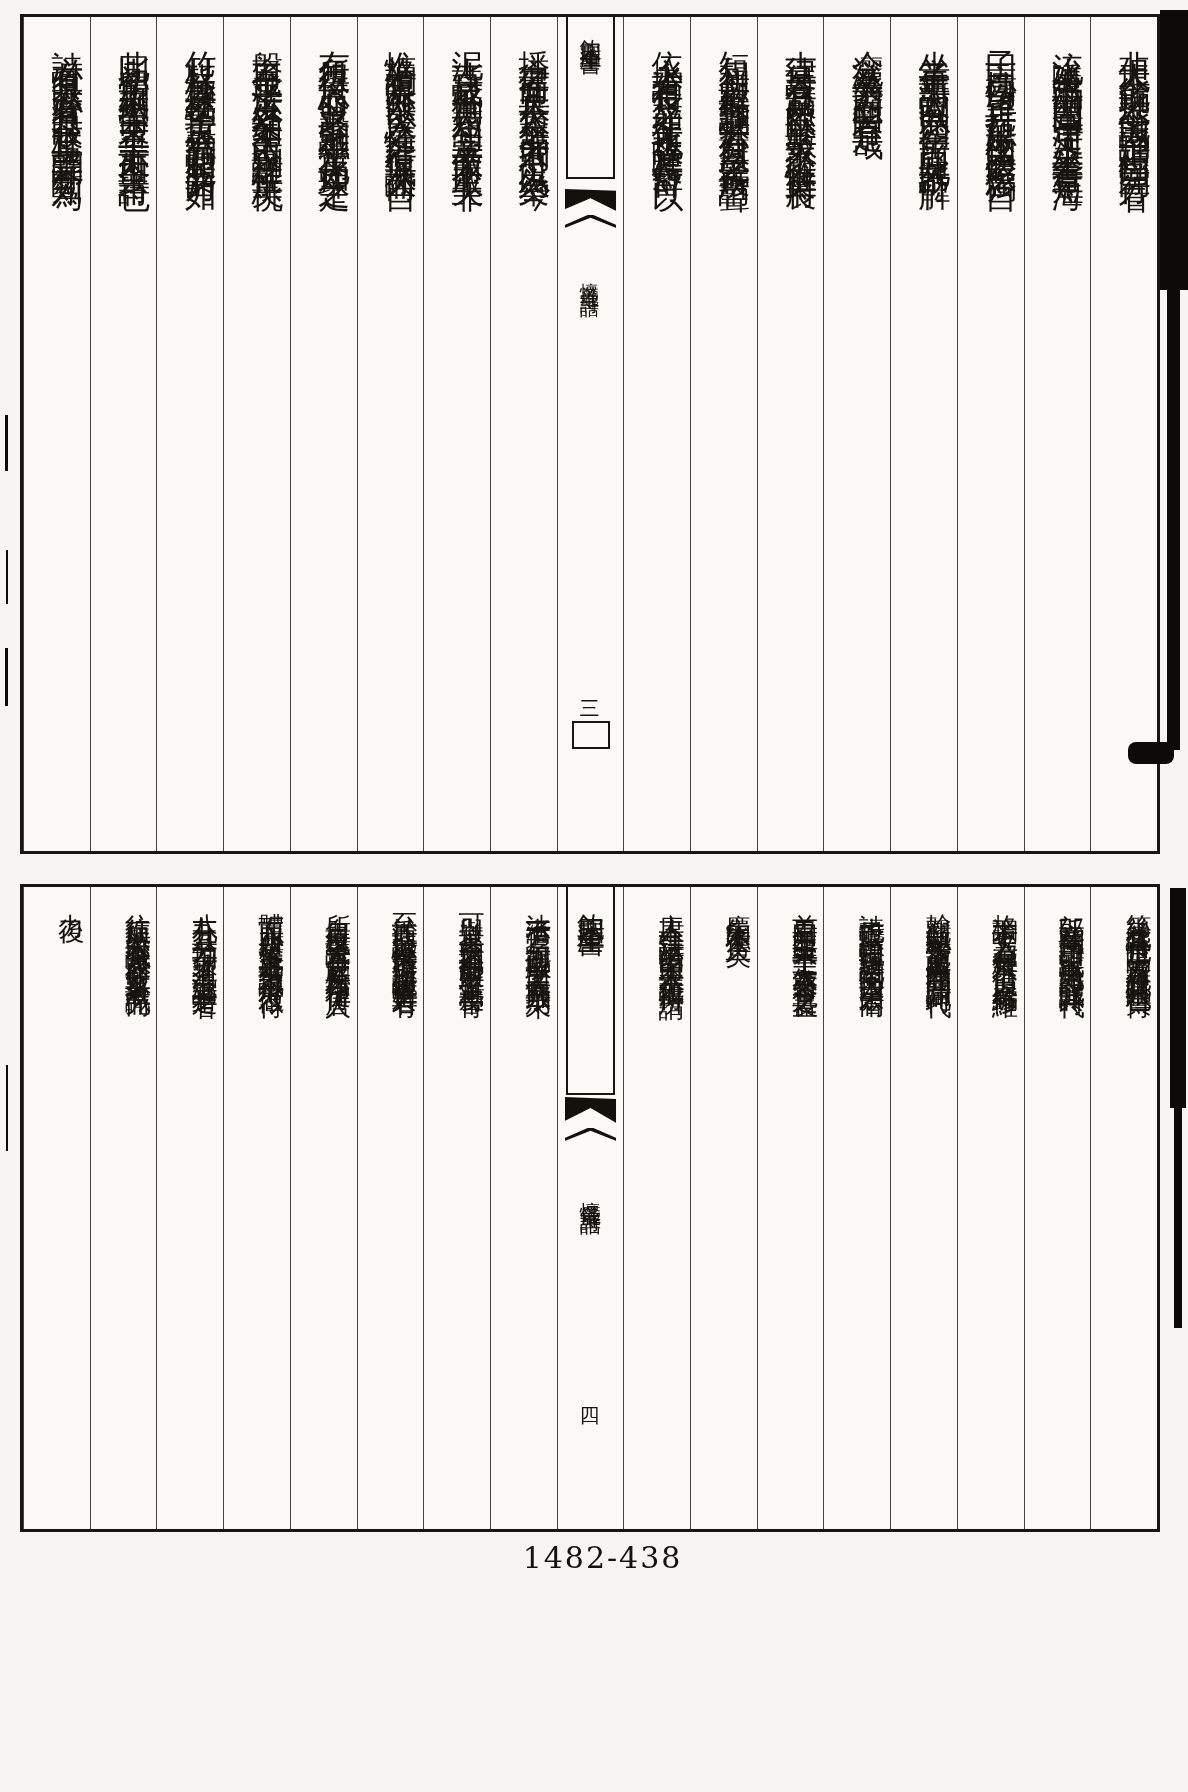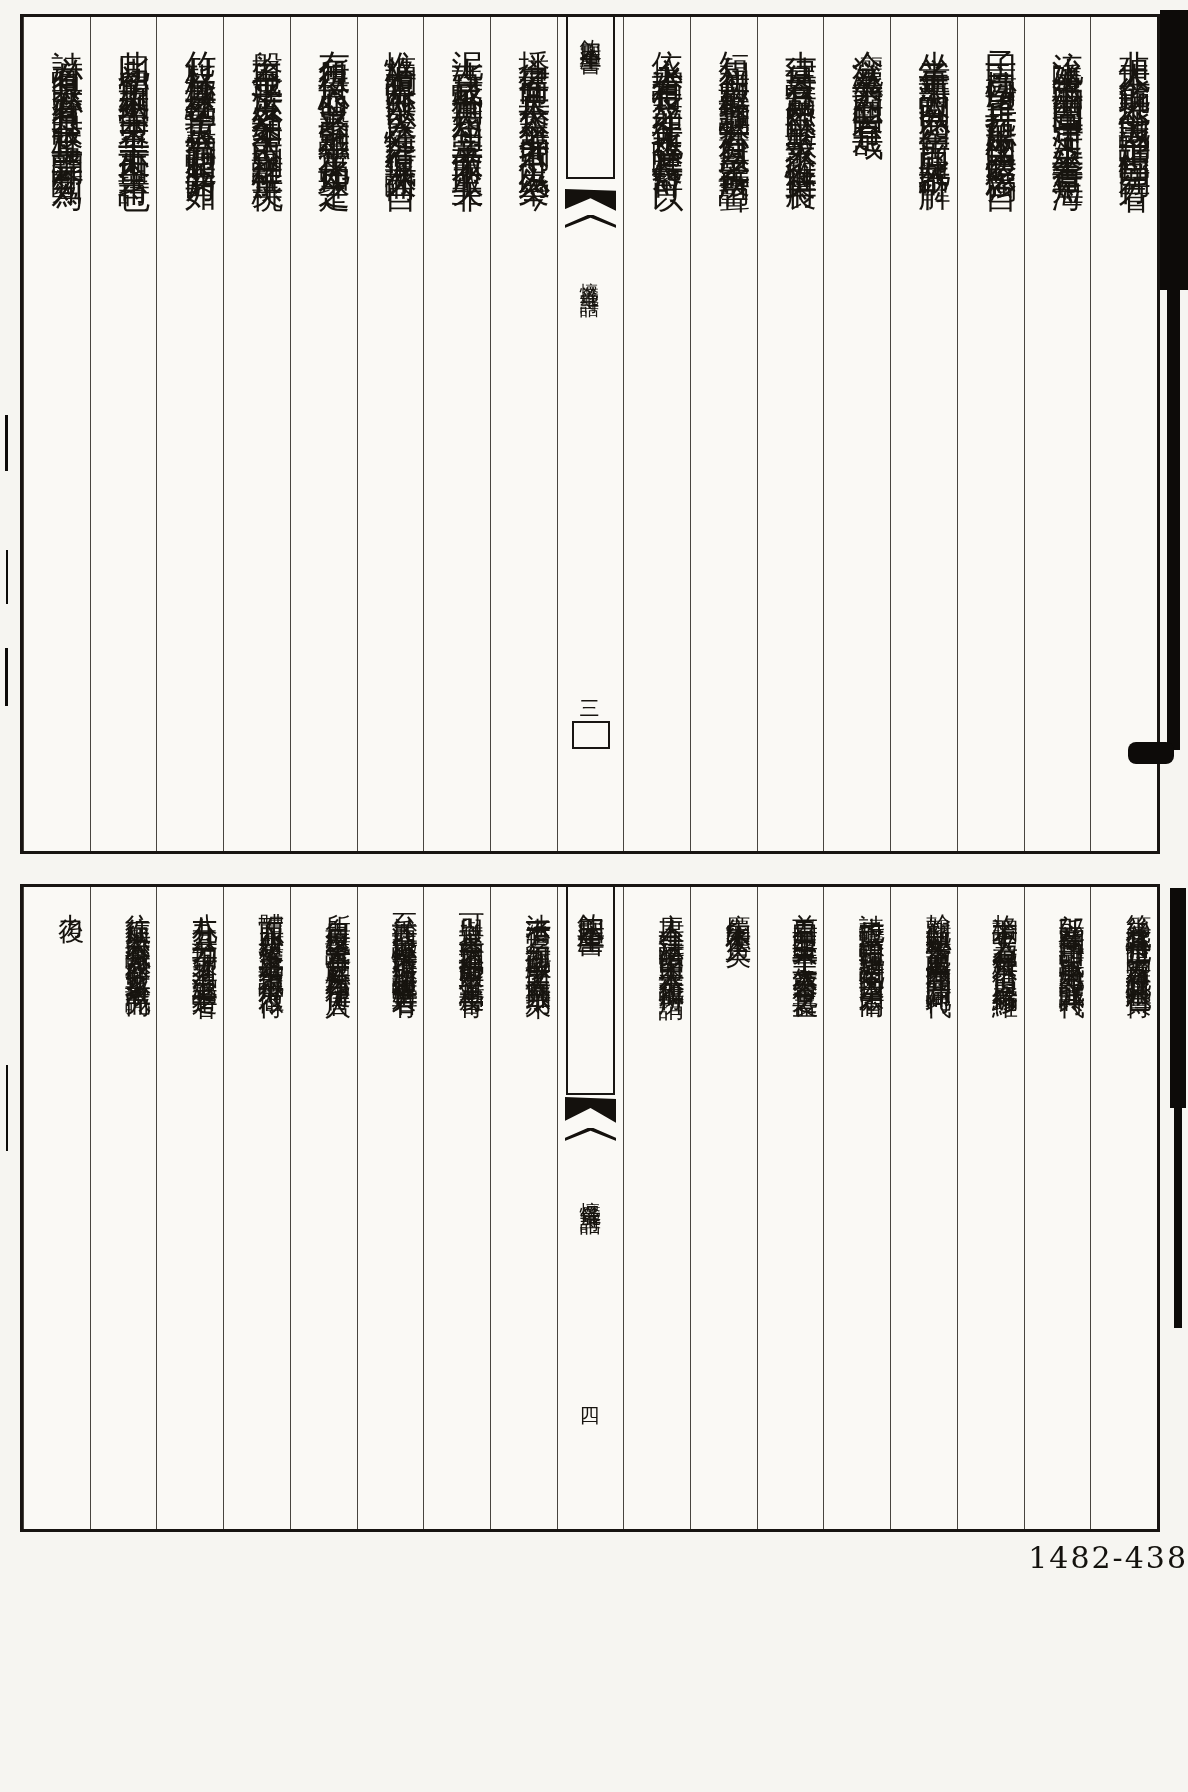--- a/index.html
+++ b/index.html
@@ -58,21 +58,21 @@
   .banxin-folio{
     position:absolute;left:50%;transform:translateX(-50%);font-size:20px;
   }
   .block-top .banxin-folio{top:668px;}
   .block-bottom .banxin-folio{top:505px;}
   .folio-box{
     position:absolute;top:704px;left:50%;transform:translateX(-50%);
     width:34px;height:24px;border:2px solid #181512;
   }
   .page-number{
-    position:absolute;top:1540px;left:0;right:0;text-align:right;
+    position:absolute;top:1540px;left:0;right:0;text-align:center;
     font-size:30px;letter-spacing:2px;color:#14120e;
     writing-mode:horizontal-tb;
     padding-left:17px;
   }
   .artifact{position:absolute;background:#0d0b09;}
   .art-r1{right:0;top:10px;width:28px;height:280px;}
   .art-r2{right:8px;top:290px;width:13px;height:460px;}
   .art-r3{right:14px;top:742px;width:46px;height:22px;border-radius:8px;}
   .art-r4{right:2px;top:888px;width:16px;height:220px;}
   .art-r5{right:6px;top:1108px;width:8px;height:220px;}

